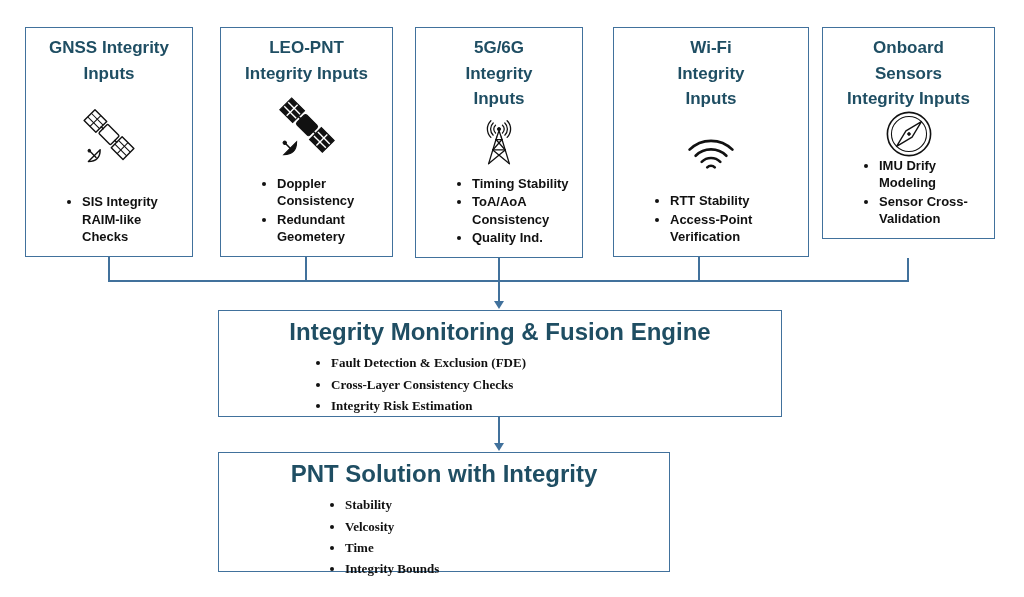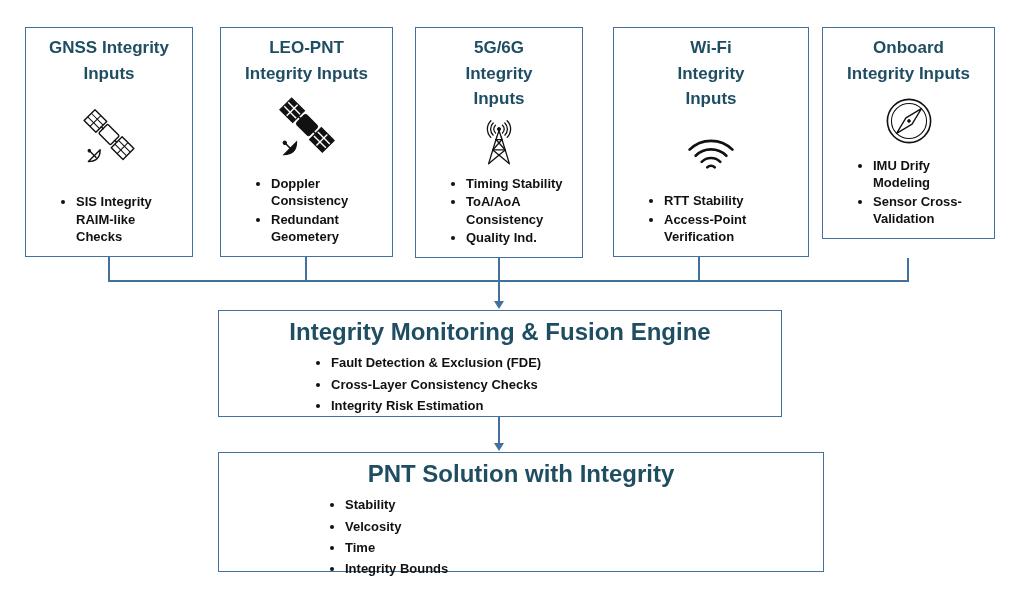--- a/index.html
+++ b/index.html
@@ -10,40 +10,40 @@
   html,body{margin:0;padding:0;background:#fff;}
   #canvas{
     position:relative;width:1024px;height:597px;background:#fff;
     font-family:"Liberation Sans", sans-serif;overflow:hidden;
   }
   .box{
     position:absolute;background:#fff;border:1.5px solid var(--border);
     box-sizing:border-box;
   }
   
-  .tbox{display:flex;flex-direction:column;align-items:center;padding:7px 14px 9px;}
+  .tbox{display:flex;flex-direction:column;align-items:center;padding:7px 20px 9px;}
   .tbox .title{color:var(--title);font-weight:700;font-size:17px;line-height:1.5;text-align:center;}
   .tl{display:block;}
   .tl:empty{display:none;}
   .icon-wrap{flex:1;display:flex;align-items:center;justify-content:center;min-height:0;}
   .tbox ul{
     list-style:disc outside;margin:0;padding:0 0 0 26px;width:130px;box-sizing:border-box;
     align-self:flex-start;margin-left:10px;
     color:var(--ink);font-weight:700;font-size:13px;line-height:1.35;
   }
   .tbox li{margin:1px 0;}
   li:empty{display:none;}
   
   .wbox{display:flex;flex-direction:column;}
   .wbox .title{color:var(--title);font-weight:700;font-size:24px;line-height:1.35;text-align:center;margin-top:5px;}
   .wbox ul{
     list-style:disc outside;margin:6px 0 0 0;color:var(--ink);font-weight:700;
     font-size:13px;line-height:1.4;
   }
-  .wbox li{margin-bottom:3px;}
+  .wbox li{margin-bottom:3px;font-family:Liberation Serif, serif;}
   #fusion-box ul{padding-left:112px;}
   #pnt-box ul{padding-left:126px;}
   
   .vline,.hline{position:absolute;background:var(--border);}
   .vline{width:2px;}
   .hline{height:2px;}
   .arrowhead{
     position:absolute;width:0;height:0;
     border-left:5px solid transparent;border-right:5px solid transparent;
     border-top:8px solid var(--border);
@@ -176,20 +176,21 @@
     </div>
     <ul>
       <li>RTT Stability</li>
       <li>Access-Point Verification</li>
     </ul>
   </div>
 
   <div class="box tbox" style="left:822px;top:27px;width:173px;height:212px;">
     <div class="title">
       <span class="tl">Onboard</span>
+      <span class="tl">Sensors</span>
       <span class="tl">Integrity Inputs</span>
     </div>
     <div class="icon-wrap">
       <svg class="icon-svg" width="54" height="54" viewBox="0 0 100 100" aria-hidden="true">
         <circle class="stroke" cx="50" cy="50" r="40" style="stroke-width:3;"></circle>
         <circle class="stroke" cx="50" cy="50" r="32.5" style="stroke-width:2;"></circle>
         <polygon class="stroke" points="73,27 55.7,55.7 27,73 44.3,44.3" style="stroke-width:2.5;"></polygon>
         <circle class="fillblk" cx="50" cy="50" r="2.6"></circle>
       </svg>
     </div>
@@ -211,21 +212,21 @@
 
   <div id="fusion-box" class="box wbox" style="left:218px;top:310px;width:564px;height:107px;">
     <div class="title">Integrity Monitoring &amp; Fusion Engine</div>
     <ul>
       <li>Fault Detection &amp; Exclusion (FDE)</li>
       <li>Cross-Layer Consistency Checks</li>
       <li>Integrity Risk Estimation</li>
     </ul>
   </div>
 
-  <div id="pnt-box" class="box wbox" style="left:218px;top:452px;width:606px;height:120px;">
+  <div id="pnt-box" class="box wbox" style="left:218px;top:452px;width:452px;height:120px;">
     <div class="title">PNT Solution with Integrity</div>
     <ul>
       <li>Stability</li>
       <li>Velcosity</li>
       <li>Time</li>
       <li>Integrity Bounds</li>
     </ul>
   </div>
 
 </div>

